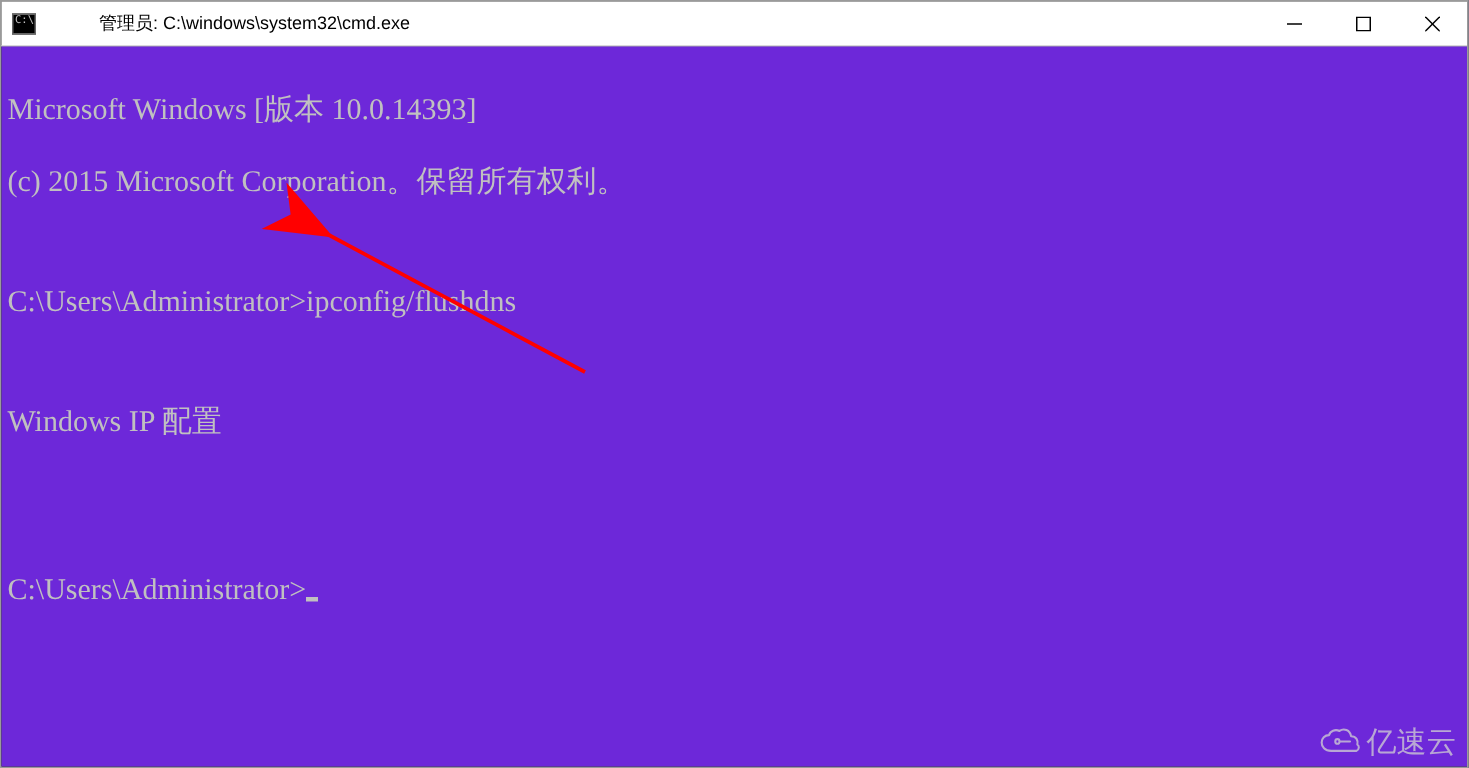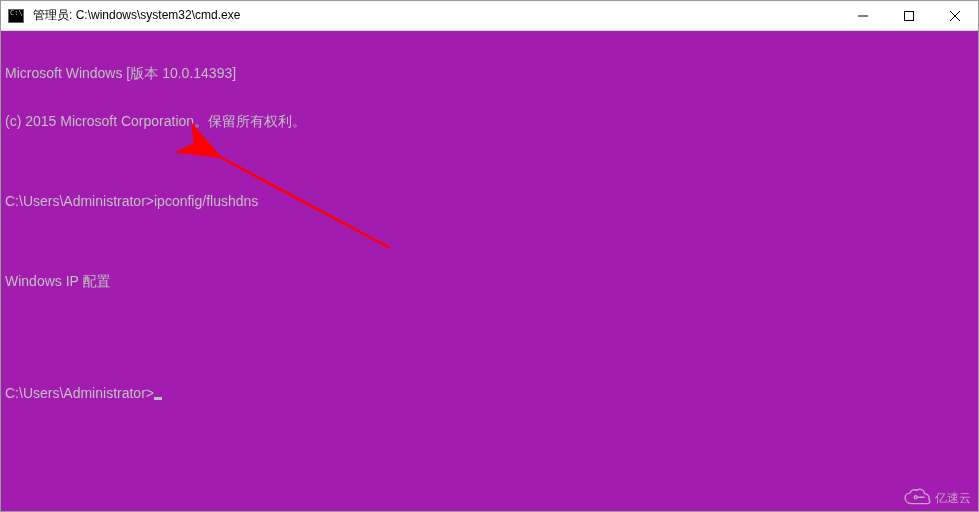--- a/index.html
+++ b/index.html
@@ -38,38 +38,38 @@
   }
   .cmd-icon::before {
     content: "C:\\";
     position: absolute;
     left: 1px; top: 0;
     font-size: 7px;
     color: #c0c0c0;
     font-family: Consolas, monospace;
     line-height: 7px;
   }
-  .titlebar .title { flex: 1; padding-left: 2px; white-space: nowrap; }
+  .titlebar .title { flex: 1; padding-left: 2px; white-space: nowrap; margin-left: 33px; }
   .win-buttons { display: flex; height: 100%; }
   .win-btn {
     width: 46px; height: 100%;
     display: flex; align-items: center; justify-content: center;
     font-family: "Segoe UI Symbol", sans-serif;
     font-size: 10px;
     color: #000;
   }
   .win-btn.close { width: 46px; }
   .win-btn svg { width: 10px; height: 10px; stroke: #000; stroke-width: 1; fill: none; }
 
   .terminal {
     flex: 1;
-    background: #a21caf;
+    background: #6d28d9;
     color: #c0c0c0;
-    font-family: Liberation Sans, sans-serif;
-    font-size: 14px;
+    font-family: Liberation Serif, serif;
+    font-size: 20px;
     line-height: 16px;
     padding: 2px 4px;
     position: relative;
     white-space: pre;
     overflow: hidden;
   }
   .terminal .line { white-space: pre; }
   .cursor {
     display: inline-block;
     width: 8px; height: 3px;
@@ -86,21 +86,21 @@
   }
 
   
   .watermark {
     position: absolute;
     right: 8px; bottom: 4px;
     display: flex;
     align-items: center;
     gap: 4px;
     color: rgba(210,210,210,0.75);
-    font-size: 12px;
+    font-size: 20px;
     font-family: Liberation Mono, monospace;
     pointer-events: none;
   }
   .watermark svg { width: 28px; height: 20px; fill: none; stroke: rgba(210,210,210,0.75); stroke-width: 2; }
 </style>
 </head>
 <body>
 
 <div class="window">
 

